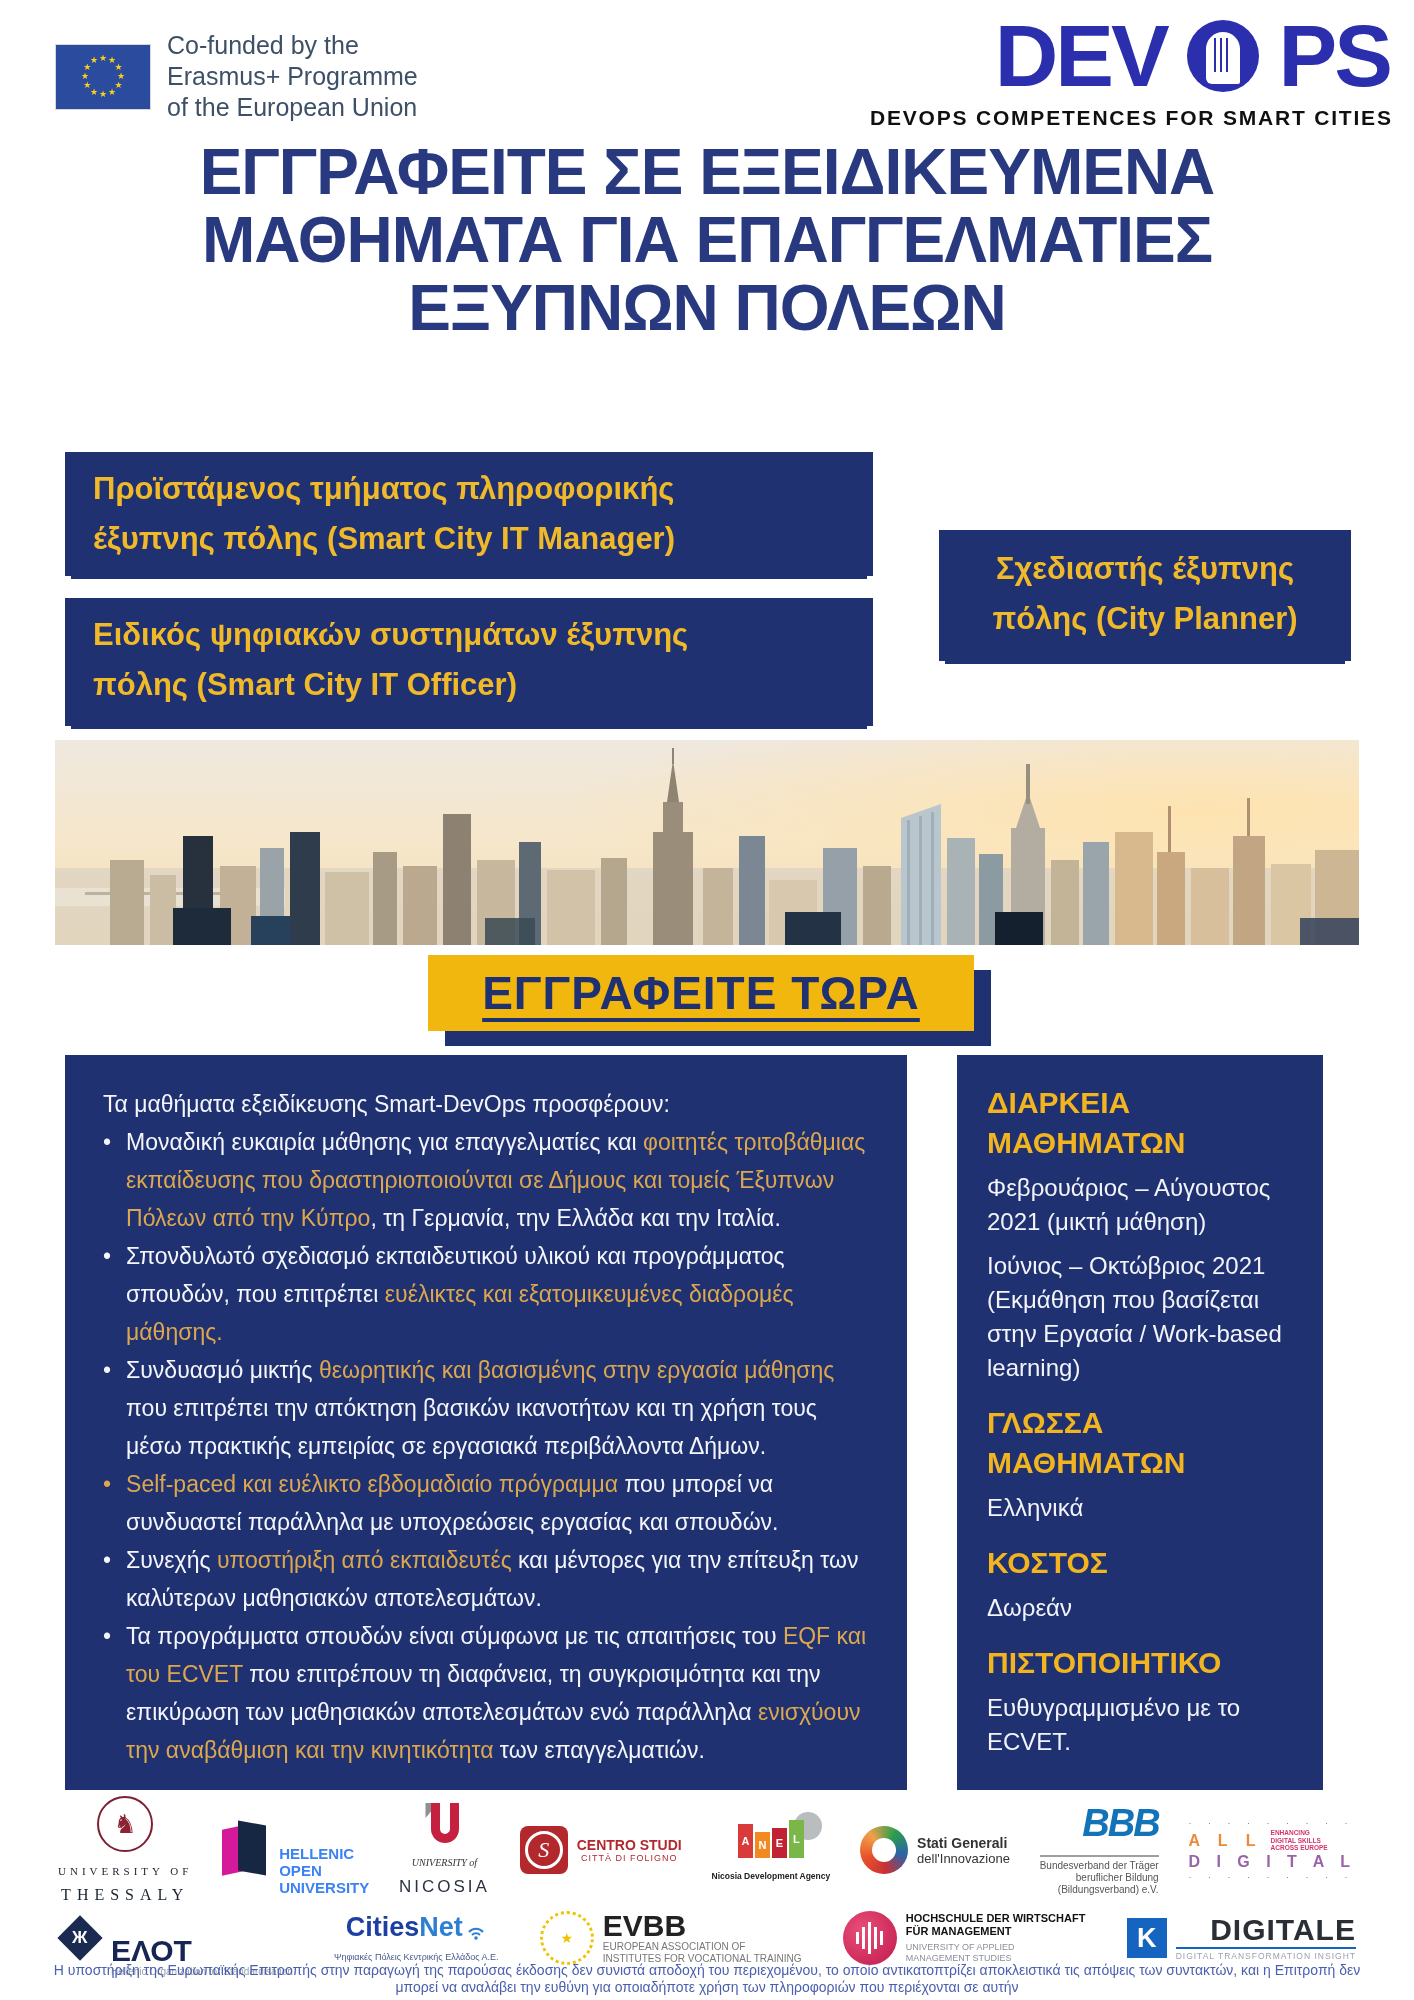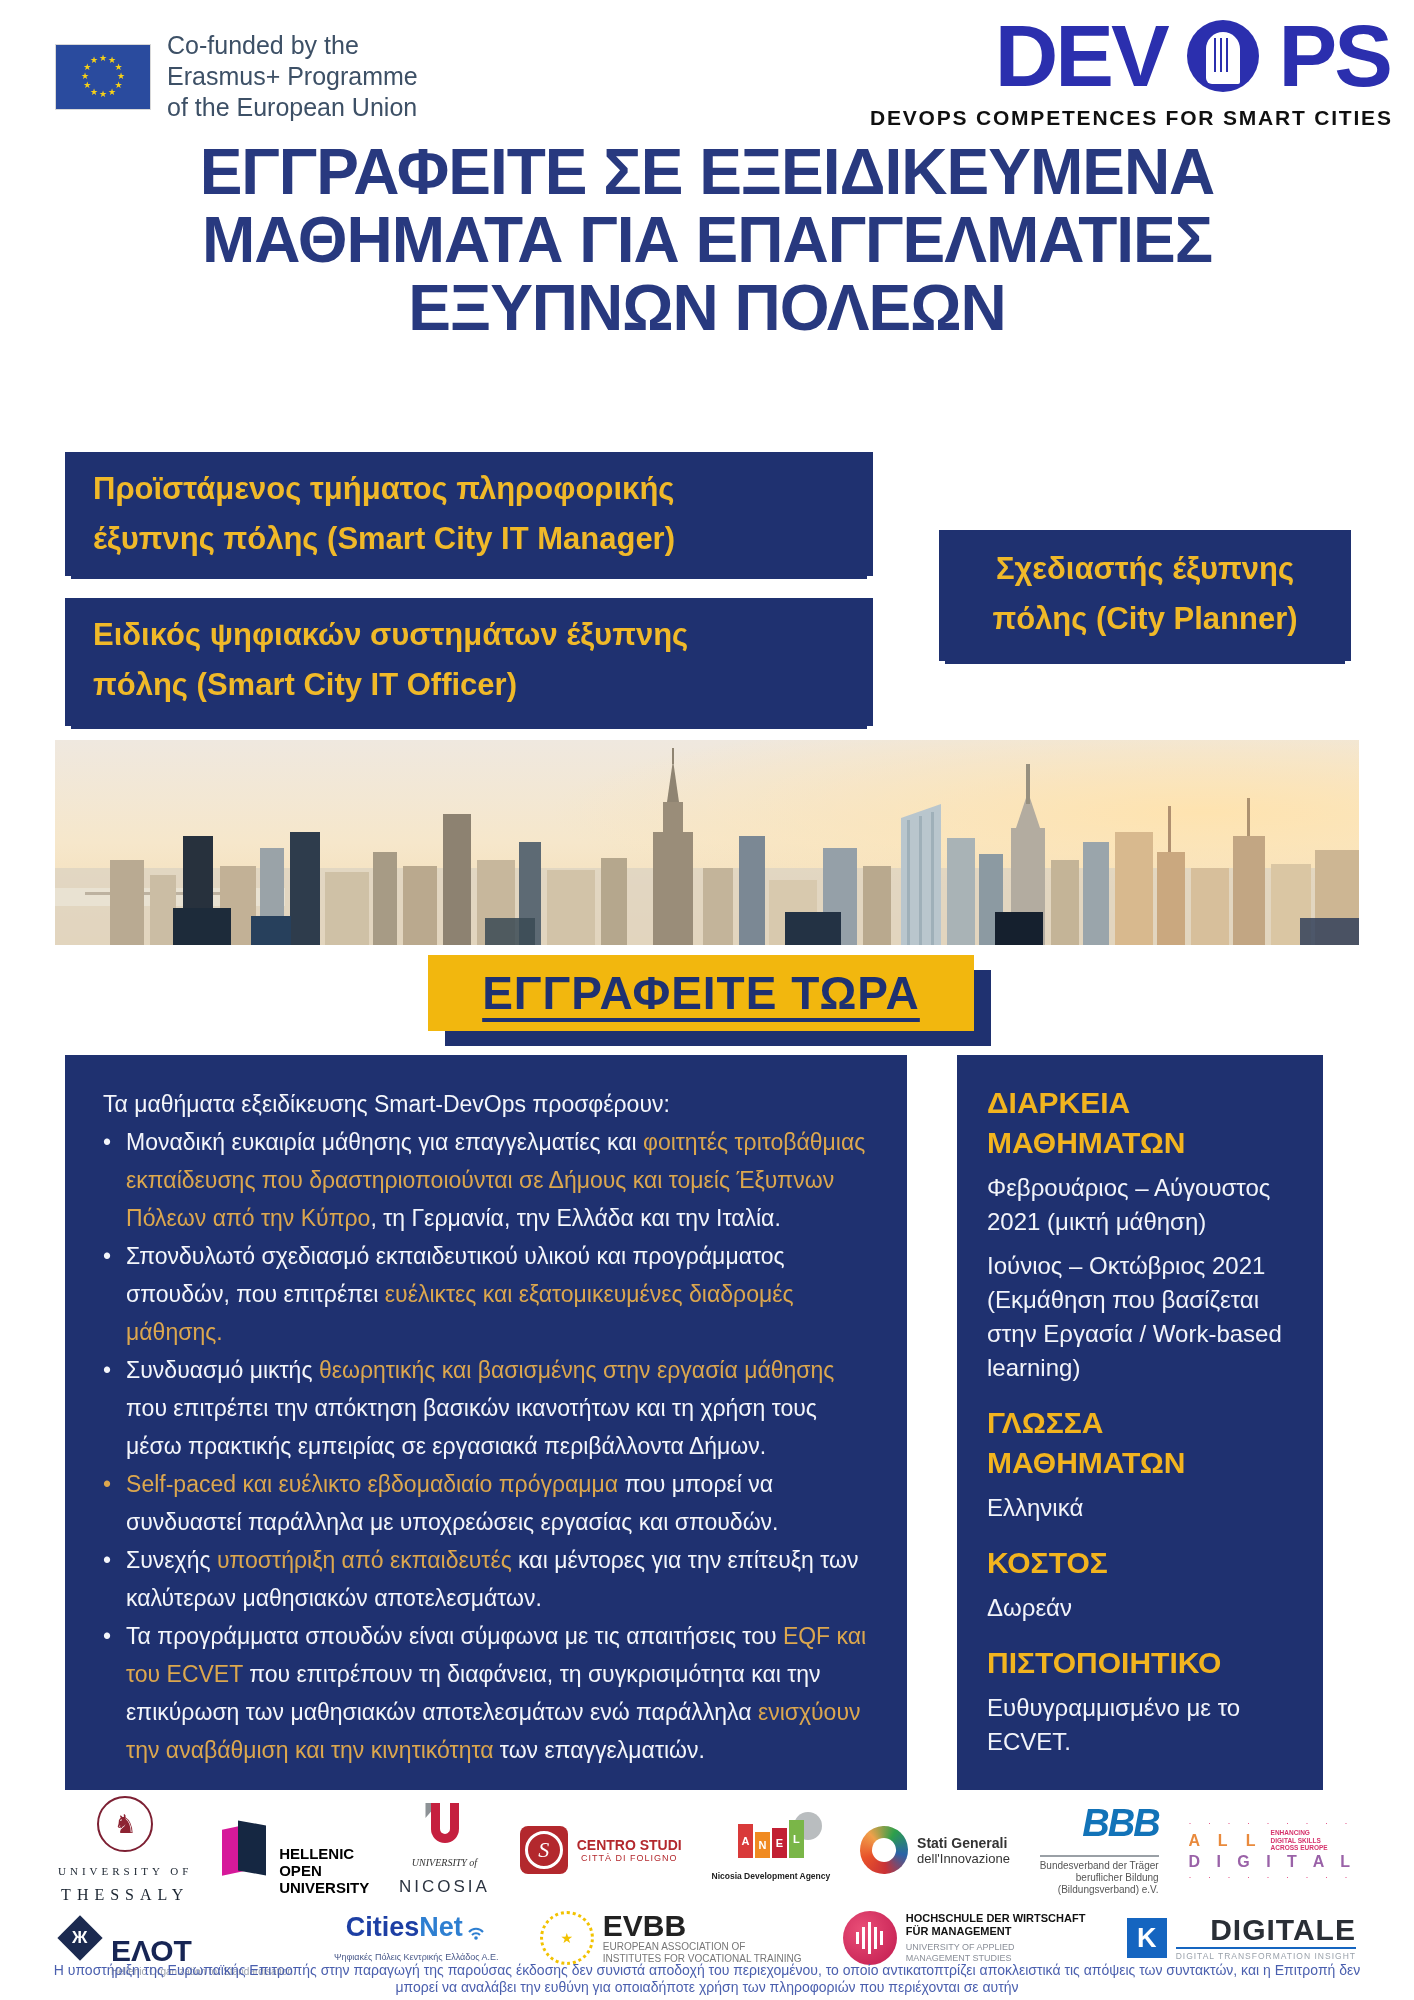--- a/index.html
+++ b/index.html
@@ -70,21 +70,21 @@
   .pcol{display:flex;flex-direction:column;align-items:center;}
 
   .uth-seal{width:52px;height:52px;border-radius:50%;border:2px solid #7d2033;display:flex;
             align-items:center;justify-content:center;color:#8d2332;font-size:26px;}
   .uth-top{font-family:"Liberation Serif",serif;font-size:11px;letter-spacing:4px;color:#1a2430;margin-top:4px;white-space:nowrap;}
   .uth-bot{font-family:"Liberation Serif",serif;font-size:16px;letter-spacing:6px;color:#1a2430;white-space:nowrap;}
 
   .hou-icon{position:relative;width:48px;height:58px;flex:0 0 auto;}
   .hou-mag{position:absolute;left:0;top:6px;width:26px;height:46px;background:#d6199a;transform:skewY(-12deg);}
   .hou-dark{position:absolute;left:16px;top:2px;width:28px;height:50px;background:#152742;transform:skewY(10deg);}
-  .hou-text{font-size:15px;font-weight:bold;color:#000000;line-height:17px;margin-top:40px;}
+  .hou-text{font-size:15px;font-weight:bold;color:#3b82f6;line-height:17px;margin-top:40px;}
 
   .unic-icon{position:relative;width:38px;height:42px;}
   .unic-u{position:absolute;left:6px;top:0;width:28px;height:40px;border:9px solid #c5203f;border-top:none;
           border-radius:0 0 15px 15px;box-sizing:border-box;}
   .unic-gray{position:absolute;left:0;top:0;width:13px;height:15px;background:#8d9296;
              clip-path:polygon(0 0,100% 0,0 100%);}
   .unic-top{font-family:"Liberation Serif",serif;font-style:italic;font-size:10px;color:#333;margin-top:3px;white-space:nowrap;}
   .unic-bot{font-size:17px;letter-spacing:3px;color:#2b3340;white-space:nowrap;}
 
   .centro-sq{width:48px;height:48px;border-radius:8px;background:#b3282d;display:flex;align-items:center;

